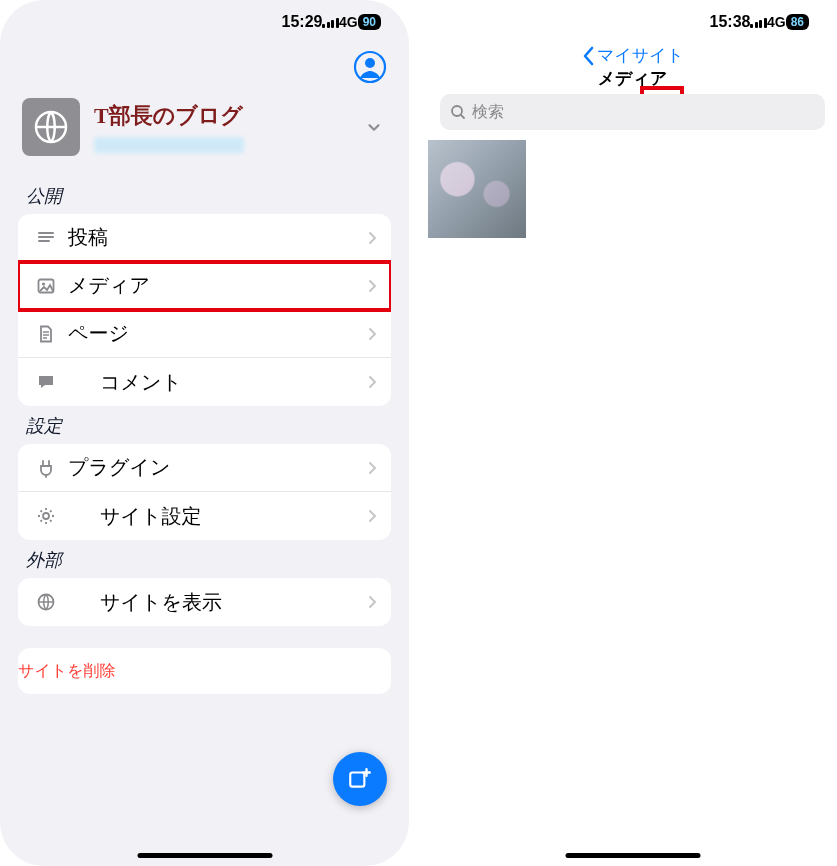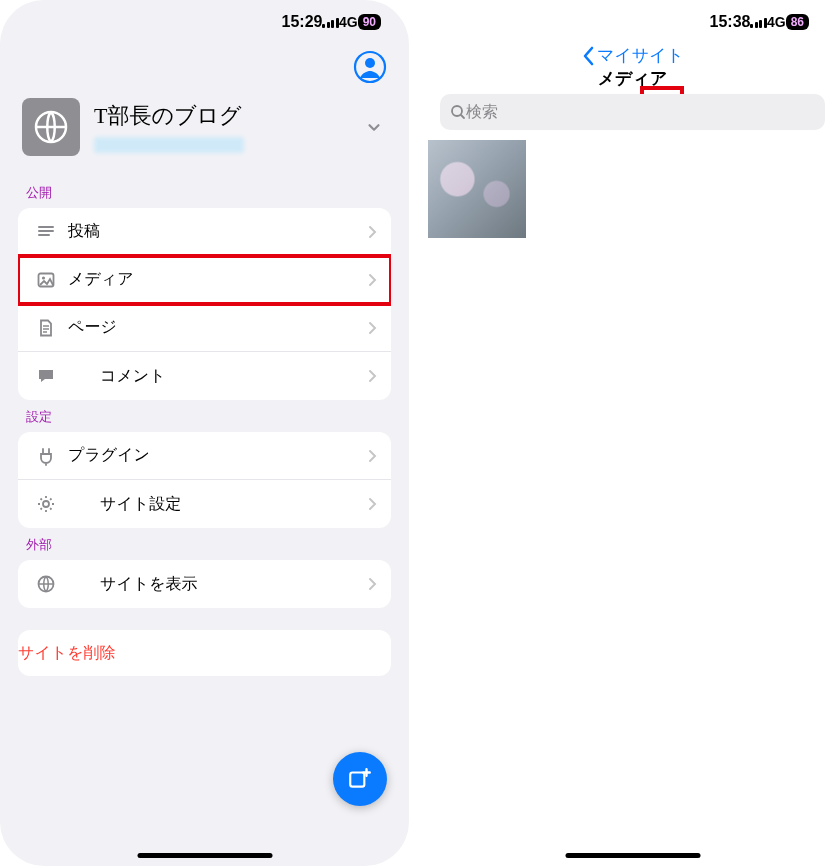--- a/index.html
+++ b/index.html
@@ -28,35 +28,35 @@
     justify-content: flex-end;
     padding: 0 28px 0 42px;
     font-size: 16px;
     font-weight: 600;
   }
   .status-right { display: flex; align-items: center; gap: 0; font-size: 14px; font-weight: 600; }
   .signal-bars { display: flex; align-items: flex-end; gap: 1.5px; height: 12px; }
   .signal-bars span { width: 3px; background: #000; border-radius: 1px; }
   .signal-bars span:nth-child(1){height:4px;} .signal-bars span:nth-child(2){height:6px;}
   .signal-bars span:nth-child(3){height:8px;} .signal-bars span:nth-child(4){height:10px;}
-  .battery-badge { background:#000; color:#f0abfc; border-radius:6px; padding:1px 5px; font-size:12px; font-weight:700; }
+  .battery-badge { background:#000; color:#7dd3fc; border-radius:6px; padding:1px 5px; font-size:12px; font-weight:700; }
   .content { flex:1; overflow:hidden; position:relative; }
   .profile-row { display:flex; justify-content:flex-end; padding:6px 22px 0; }
   .profile-circle { width:34px; height:34px; }
   .site-header { display:flex; align-items:center; padding:14px 22px 20px; gap:14px; }
   .site-icon { width:58px; height:58px; background:#8e8e93; border-radius:8px; display:flex; align-items:center; justify-content:center; }
   .site-info { flex:1; }
-  .site-title { font-size:22px; font-weight:400; font-family:"Hiragino Mincho ProN", serif; color:#000000; }
+  .site-title { font-size:22px; font-weight:700; font-family:"Hiragino Mincho ProN", serif; color:#7f1d1d; }
   .site-url { margin-top:6px; height:16px; width:150px; background:#cfe9f8; border-radius:3px; filter:blur(2px); }
   .chev-down { color:#8e8e93; padding:0 4px; }
-  .section-label { font-size:13px; color:#a21caf; padding:8px 26px 6px; }
+  .section-label { font-size:18px; color:#0f172a; padding:8px 26px 6px;font-style:italic; }
   .list-group { background:#fff; border-radius:12px; margin:0 18px; overflow:hidden; }
   .list-item {
     display:flex; align-items:center; height:48px; padding:0 14px;
-    border-bottom:0.5px solid #e5e5ea; font-size:16px; color:#000;
+    border-bottom:0.5px solid #e5e5ea; font-size:20px; color:#000;
     position:relative;
   }
   .list-item:last-child { border-bottom:none;gap:32px; }
   .list-item .li-icon { width:28px; display:flex; justify-content:center; color:#8a8a8e; }
   .list-item .li-label { flex:1; padding-left:8px; }
   .list-item .chev { color:#c6c6c8; }
   .delete-btn {
     margin:22px 18px 0; background:#fff; border-radius:12px; height:46px;
     display:flex; align-items:center; justify-content:flex-start;
     color:#ff3b30; font-size:16px;
@@ -83,21 +83,21 @@
   .nav-title { font-size:17px; font-weight:600; color:#000; }
   .nav-actions { display:flex; align-items:center; gap:12px; }
   .nav-edit { color:#0a7aff; font-size:23px; }
   .nav-add {
     width:36px; height:36px; display:flex; align-items:center; justify-content:center;
     outline:4px solid #e3000f;
   }
   .search-wrap { padding:6px 12px 10px; }
   .search-field {
     background:#eeeef0; border-radius:10px; height:36px;
-    display:flex; align-items:center; padding:0 10px; color:#8a8a8e;
+    display:flex; align-items:center; padding:0 10px; gap:6px; color:#8a8a8e;
   }
   .search-field input {
     border:none; background:transparent; font-size:16px; flex:1; color:#000; outline:none;
   }
   .search-field input::placeholder { color:#8a8a8e; }
   .media-grid { padding-left:0; }
   .media-thumb {
     width:98px; height:98px;
     background:
       radial-gradient(circle at 30% 40%, #c9b4c3 0 18%, transparent 20%),

